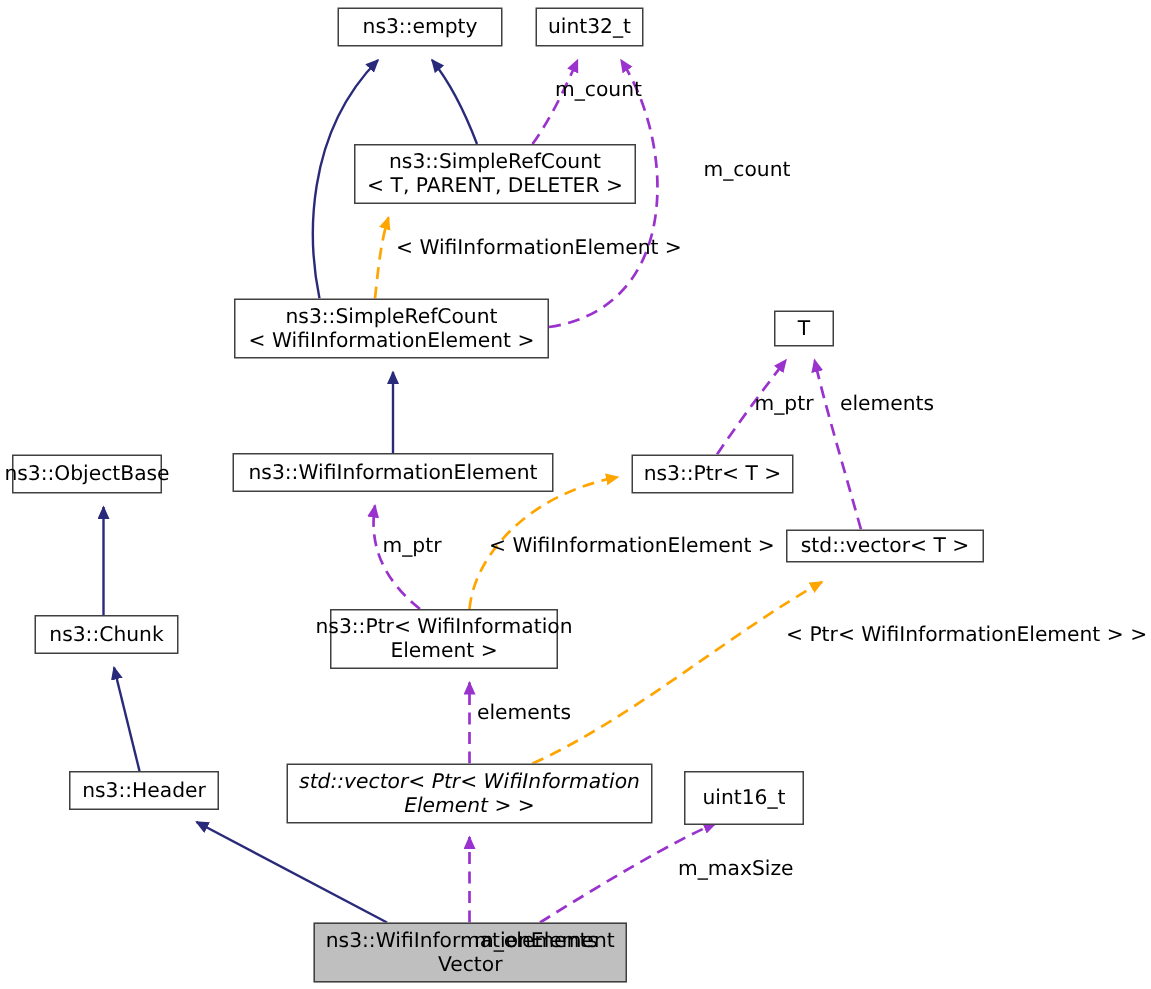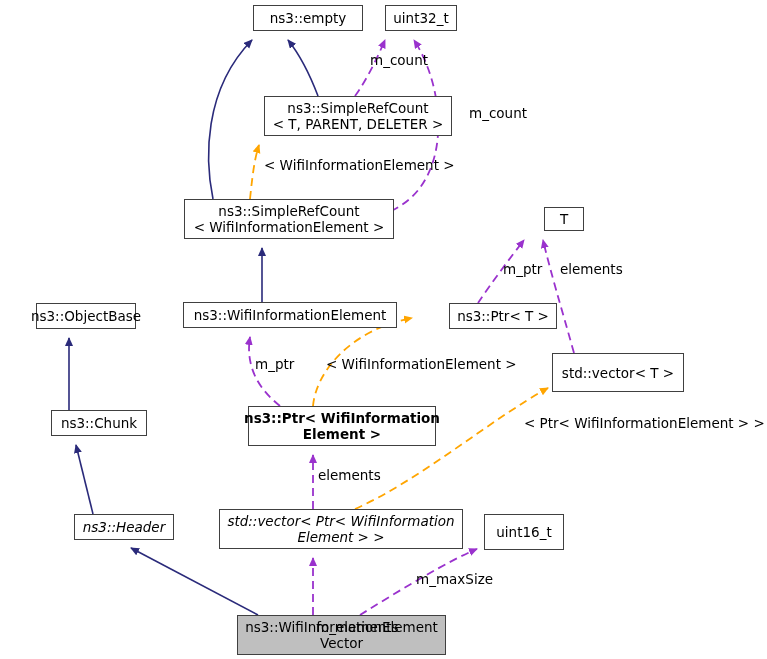--- a/index.html
+++ b/index.html
@@ -31,21 +31,20 @@
     border: 1px solid #404040;
     color: #000000;
     font-size: 13.5px;
     line-height: 16px;
     text-align: center;
     display: flex;
     align-items: center;
     justify-content: center;
     white-space: pre;
     letter-spacing: 0px;
-    margin-left: 28px;
   }
   .node.highlight {
     background: #bfbfbf;
   }
   .edge-label {
     position: absolute;
     font-size: 13.5px;
     line-height: 15px;
     color: #000000;
     background: transparent;
@@ -110,39 +109,39 @@
       <div class="node" style="left: 225px; top: 5px; width: 110px; height: 26px;">ns3::empty</div>
       <div class="node" style="left: 357px; top: 5px; width: 72px; height: 26px;">uint32_t</div>
       <div class="node" style="left: 236px; top: 96px; width: 188px; height: 40px;">ns3::SimpleRefCount
 &lt; T, PARENT, DELETER &gt;</div>
       <div class="node" style="left: 156px; top: 199px; width: 210px; height: 40px;">ns3::SimpleRefCount
 &lt; WifiInformationElement &gt;</div>
       <div class="node" style="left: 516px; top: 207px; width: 40px; height: 24px;">T</div>
       <div class="node" style="left: 8px; top: 303px; width: 100px; height: 26px;">ns3::ObjectBase</div>
       <div class="node" style="left: 155px; top: 302px; width: 214px; height: 26px;">ns3::WifiInformationElement</div>
       <div class="node" style="left: 421px; top: 303px; width: 108px; height: 26px;">ns3::Ptr&lt; T &gt;</div>
-      <div class="node" style="left: 524px; top: 353px; width: 132px; height: 39px;">std::vector&lt; T &gt;</div>
+      <div class="node" style="left: 524px; top: 353px; width: 132px; height: 22px;">std::vector&lt; T &gt;</div>
       <div class="node" style="left: 23px; top: 410px; width: 96px; height: 26px;">ns3::Chunk</div>
-      <div class="node" style="left: 220px; top: 406px; width: 188px; height: 40px; font-weight: bold;">ns3::Ptr&lt; WifiInformation
+      <div class="node" style="left: 220px; top: 406px; width: 152px; height: 40px;">ns3::Ptr&lt; WifiInformation
 Element &gt;</div>
-      <div class="node" style="left: 46px; top: 514px; width: 100px; height: 26px; font-style: italic;">ns3::Header</div>
+      <div class="node" style="left: 46px; top: 514px; width: 100px; height: 26px;">ns3::Header</div>
       <div class="node" style="left: 191px; top: 509px; width: 244px; height: 40px; font-style: italic;">std::vector&lt; Ptr&lt; WifiInformation
 Element &gt; &gt;</div>
       <div class="node" style="left: 456px; top: 514px; width: 80px; height: 36px;">uint16_t</div>
       <div class="node highlight" style="left: 209px; top: 615px; width: 209px; height: 40px;">ns3::WifiInformationElement
 Vector</div>
     </div>
 
   <div id="labels">
       <div class="edge-label" style="left: 370px; top: 53px;">m_count</div>
       <div class="edge-label" style="left: 469px; top: 106px;">m_count</div>
       <div class="edge-label" style="left: 264px; top: 158px;">&lt; WifiInformationElement &gt;</div>
       <div class="edge-label" style="left: 503px; top: 262px;">m_ptr</div>
       <div class="edge-label" style="left: 560px; top: 262px;">elements</div>
       <div class="edge-label" style="left: 255px; top: 357px;">m_ptr</div>
       <div class="edge-label" style="left: 326px; top: 357px;">&lt; WifiInformationElement &gt;</div>
       <div class="edge-label" style="left: 524px; top: 416px;">&lt; Ptr&lt; WifiInformationElement &gt; &gt;</div>
       <div class="edge-label" style="left: 318px; top: 468px;">elements</div>
       <div class="edge-label" style="left: 316px; top: 572px; margin-top: 48px;">m_elements</div>
-      <div class="edge-label" style="left: 416px; top: 572px;">m_maxSize</div>
+      <div class="edge-label" style="left: 452px; top: 572px;">m_maxSize</div>
     </div>
 
 </div>
 
 </body></html>

